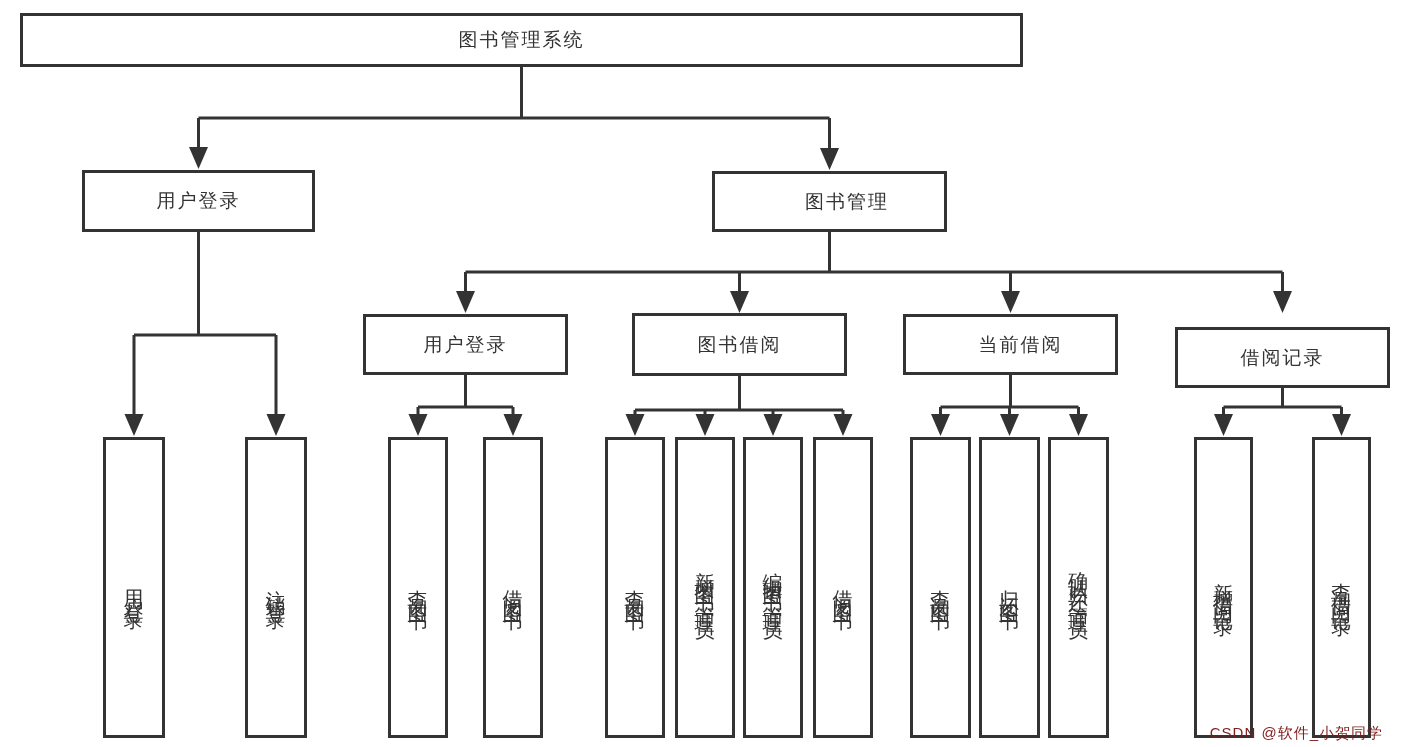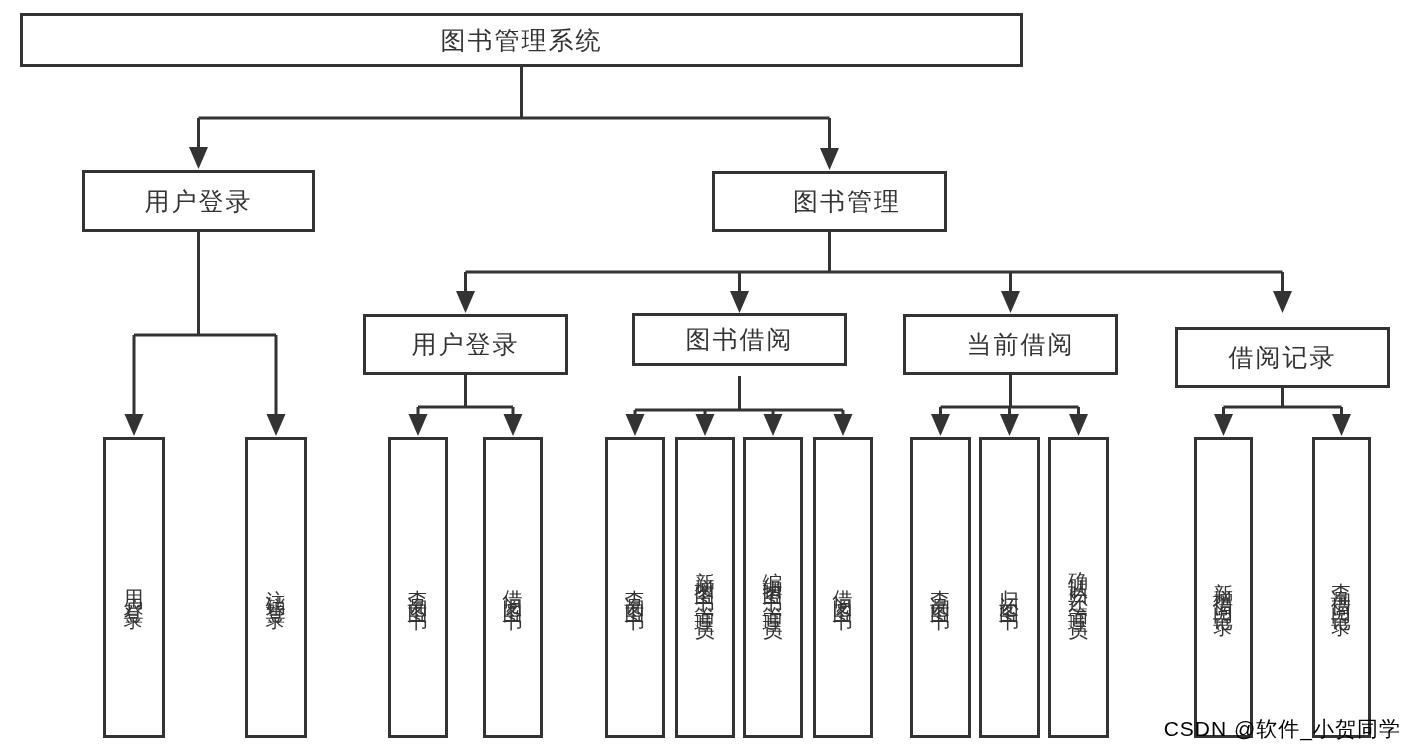--- a/index.html
+++ b/index.html
@@ -22,38 +22,38 @@
     box-sizing: border-box;
     border: 3px solid #333333;
     background: #ffffff;
     display: flex;
     align-items: center;
     justify-content: center;
     color: #333333;
     z-index: 2;
   }
   .box.h span {
-    font-size: 25px;
+    font-size: 19px;
     letter-spacing: 2px;
     white-space: nowrap;
   }
   .box.v span {
     writing-mode: vertical-rl;
     text-orientation: mixed;
     font-size: 20px;
     letter-spacing: 7px;
     line-height: 1;
     white-space: nowrap;
   }
   .watermark {
     position: absolute;
-    right: 4px;
+    right: 22px;
     bottom: 4px;
-    font-size: 21px;
-    color: #000000;
+    font-size: 15px;
+    color: #7f1d1d;
     letter-spacing: 1px;
     z-index: 5;
     white-space: nowrap;
   }
 </style>
 </head>
 <body>
 
 <div class="stage">
 
@@ -121,21 +121,21 @@
   <div class="box h" style="left:82px; top:170px; width:233px; height:62px;">
     <span>用户登录</span>
   </div>
   <div class="box h" style="left:712px; top:171px; width:235px; height:61px;padding-left:35px;">
     <span>图书管理</span>
   </div>
 
   <div class="box h" style="left:363px; top:314px; width:205px; height:61px;">
     <span>用户登录</span>
   </div>
-  <div class="box h" style="left:632px; top:313px; width:215px; height:53px;">
+  <div class="box h" style="left:632px; top:313px; width:215px; height:63px;">
     <span>图书借阅</span>
   </div>
   <div class="box h" style="left:903px; top:314px; width:215px; height:61px;padding-left:20px;">
     <span>当前借阅</span>
   </div>
   <div class="box h" style="left:1175px; top:314px; width:215px; height:61px;margin-top:13px;">
     <span>借阅记录</span>
   </div>
 
   <div class="box v" style="left:103px; top:437px; width:62px; height:301px;">

